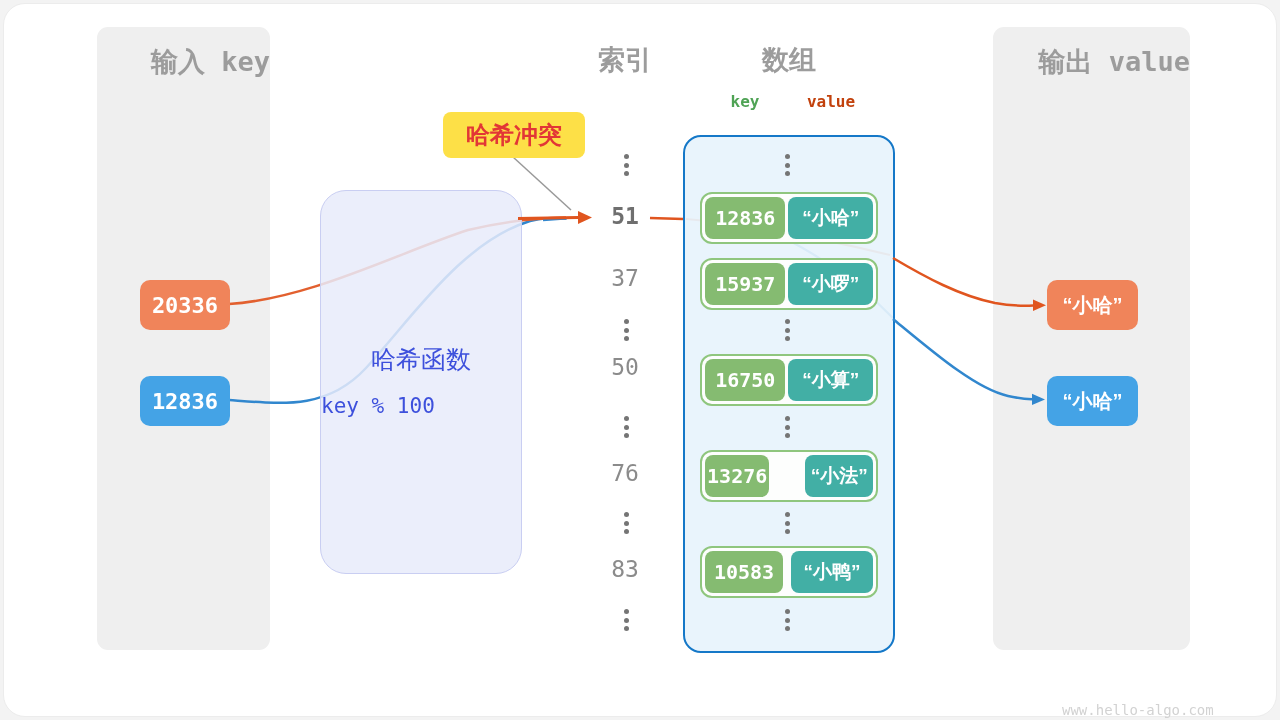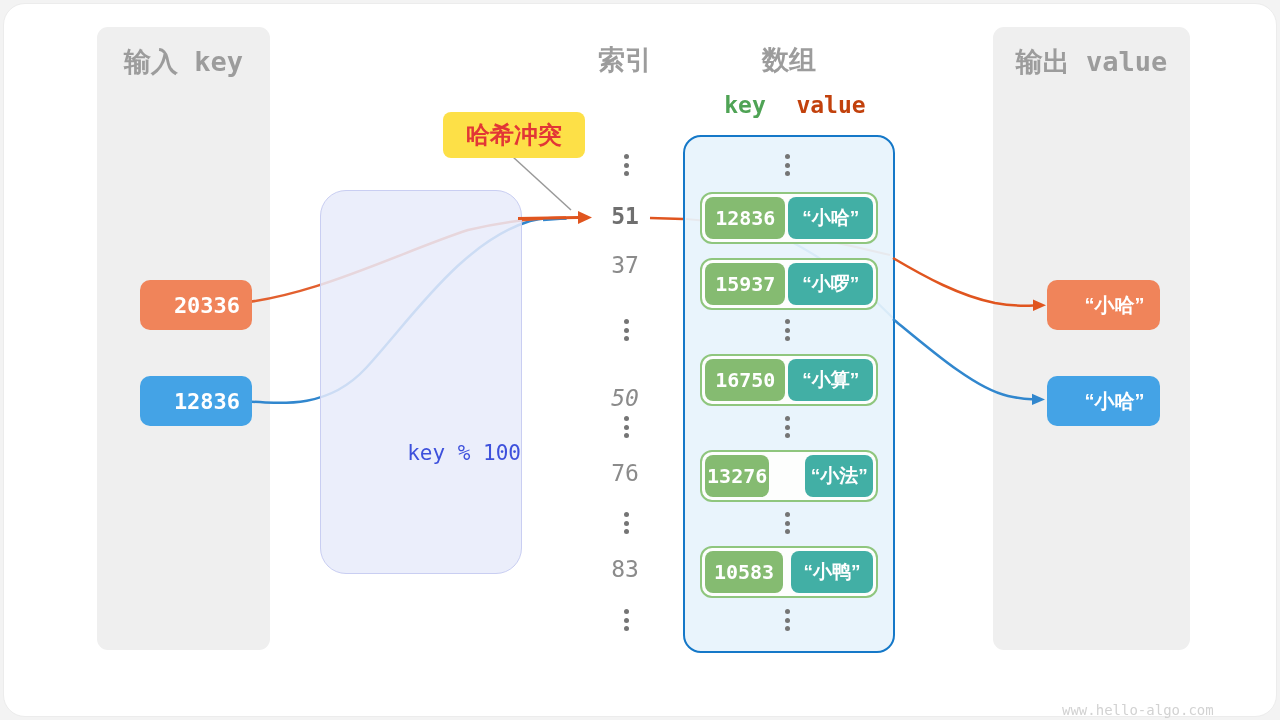--- a/index.html
+++ b/index.html
@@ -13,55 +13,55 @@
     background:#ffffff;border:1px solid #ececec;border-radius:22px;
   }
   svg.layer{position:absolute;left:0;top:0;width:1280px;height:720px;pointer-events:none;}
   #svg-under{z-index:1;}
   #svg-over{z-index:5;}
 
   .panel{
     position:absolute;background:#efefef;border-radius:11px;z-index:0;
   }
   .panel-title{
-    position:absolute;z-index:4;text-align:center;
+    position:absolute;z-index:4;text-align:right;
     font-weight:bold;font-size:27px;color:#9c9c9c;
     font-family:"DejaVu Sans Mono","Liberation Sans",sans-serif;
   }
   .col-title{
     position:absolute;z-index:4;text-align:center;
     font-weight:bold;font-size:27px;color:#9c9c9c;
   }
   .kv-header{
     position:absolute;z-index:4;text-align:center;
-    font-family:"DejaVu Sans Mono",monospace;font-size:23px;font-weight:bold;
+    font-family:"DejaVu Sans Mono",monospace;font-size:16px;font-weight:bold;
   }
   .kv-header.key{color:#4fa355;}
   .kv-header.val{color:#c2410c;}
 
   .chip{
     position:absolute;z-index:3;width:90px;height:50px;border-radius:10px;
     display:flex;align-items:center;justify-content:center;
-    color:#ffffff;font-family:"DejaVu Sans Mono",monospace;font-size:22px;font-weight:bold;padding-left:22px;
+    color:#ffffff;font-family:"DejaVu Sans Mono",monospace;font-size:22px;font-weight:bold;
   }
   .chip.orange{background:#f0845a;}
   .chip.blue{background:#44a3e6;}
   .chip.cn{font-family:"Liberation Sans",sans-serif;font-size:20px;}
 
   .hash-box{
     position:absolute;left:320px;top:190px;width:200px;height:382px;z-index:2;
     background:rgba(232,235,250,0.85);border:1.5px solid #c9cef2;border-radius:26px;
   }
   .hash-title{
     position:absolute;left:0;top:152px;width:100%;text-align:center;
     font-size:25px;color:#3d50dc;
   }
   .hash-formula{
-    position:absolute;left:0;top:203px;width:100%;text-align:right;
-    font-family:"DejaVu Sans Mono",monospace;font-size:21px;color:#3d50dc;margin-top:47px;
+    position:absolute;left:0;top:203px;width:100%;text-align:left;
+    font-family:"DejaVu Sans Mono",monospace;font-size:21px;color:#3d50dc;
   }
 
   .badge{
     position:absolute;left:443px;top:112px;width:142px;height:46px;z-index:6;
     background:#fde047;border-radius:8px;
     display:flex;align-items:center;justify-content:center;
     font-size:24px;font-weight:bold;color:#e23636;
   }
 
   .idx-num{
@@ -110,39 +110,40 @@
   <path d="M 686 219 C 745 224 820 238 890 255" fill="none" stroke="#e2602f" stroke-width="2.2" opacity="0.35"></path>
   <path d="M 788 240 C 838 266 870 294 894 319" fill="none" stroke="#3187ce" stroke-width="2.2" opacity="0.4"></path>
 </svg>
 
 <div class="panel" style="left:97px;top:27px;width:173px;height:623px;"></div>
 <div class="panel-title" style="left:97px;top:44px;width:173px;">输入 key</div>
 <div class="chip orange" style="left:140px;top:280px;">20336</div>
 <div class="chip blue" style="left:140px;top:376px;">12836</div>
 
 <div class="hash-box">
+  <div class="hash-title">哈希函数</div>
   <div class="hash-formula">key % 100</div>
 </div>
 
 <div class="badge">哈希冲突</div>
 
 <div class="col-title" style="left:570px;top:42px;width:110px;">索引</div>
 <div class="vdots" style="left:624px;top:154px;">
     <i></i>
     <i></i>
     <i></i>
   </div>
 <div class="idx-num hot" style="top:203px;">51</div>
-<div class="idx-num" style="top:252px;text-align:center;">37</div>
+<div class="idx-num" style="top:265px;text-align:center;">37</div>
 <div class="vdots" style="left:624px;top:319px;">
     <i></i>
     <i></i>
     <i></i>
   </div>
-<div class="idx-num" style="top:385px;font-style:italic;">50</div>
+<div class="idx-num" style="top:354px;">50</div>
 <div class="vdots" style="left:624px;top:416px;">
     <i></i>
     <i></i>
     <i></i>
   </div>
 <div class="idx-num" style="top:460px;">76</div>
 <div class="vdots" style="left:624px;top:512px;">
     <i></i>
     <i></i>
     <i></i>

